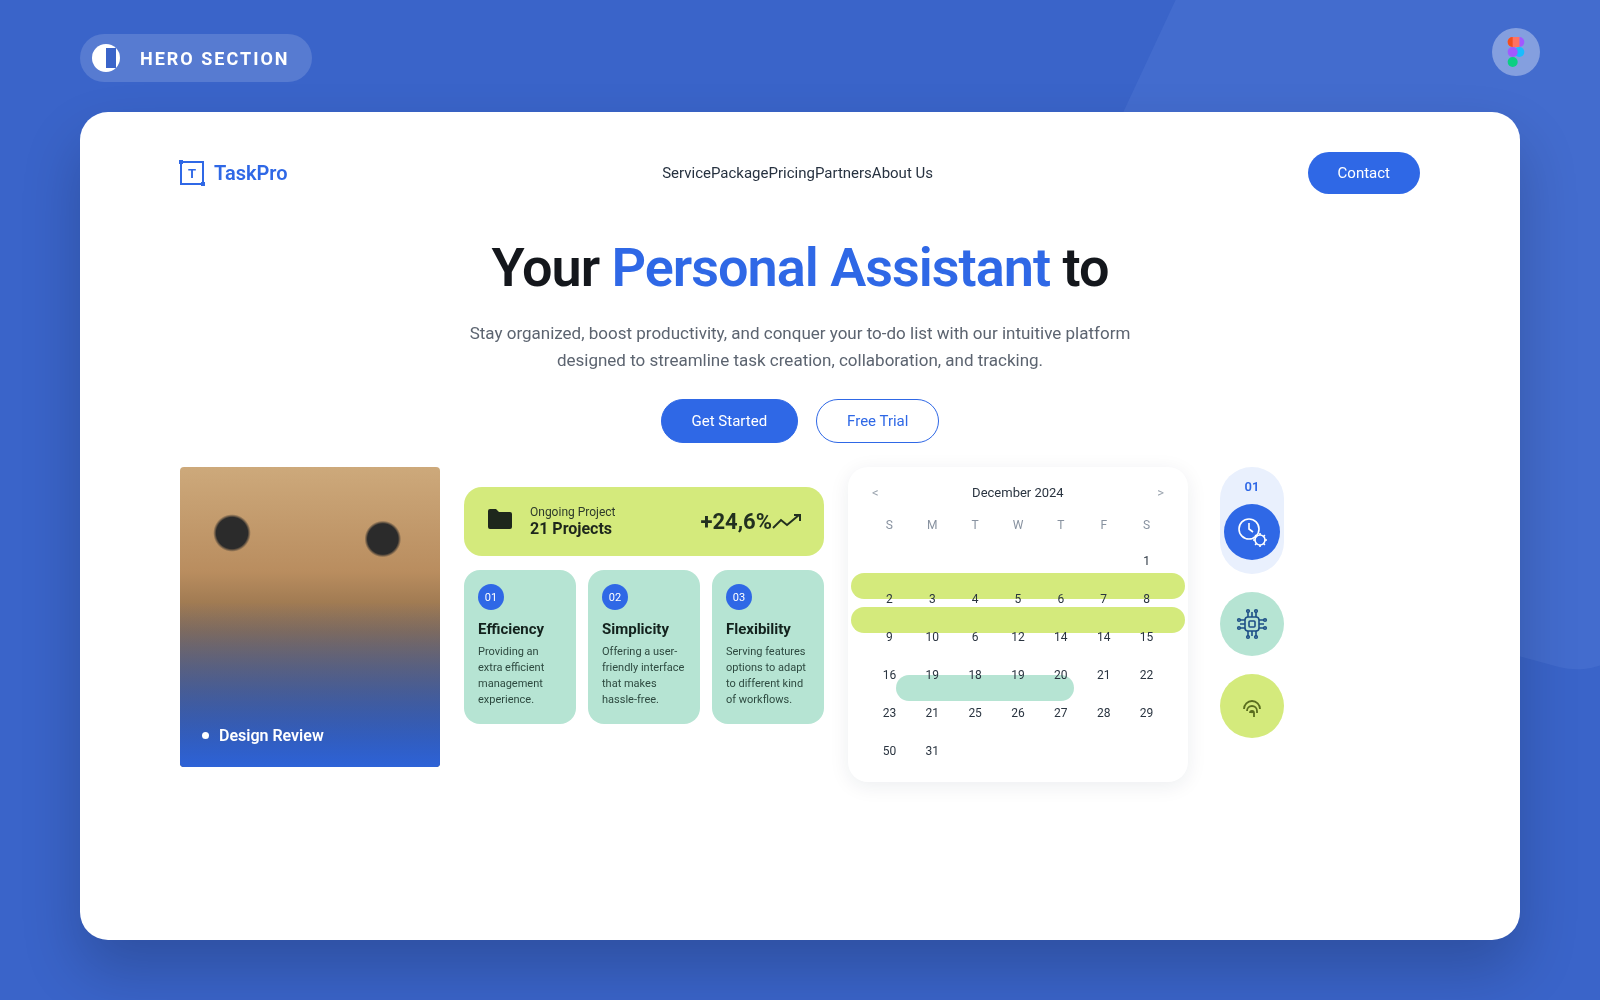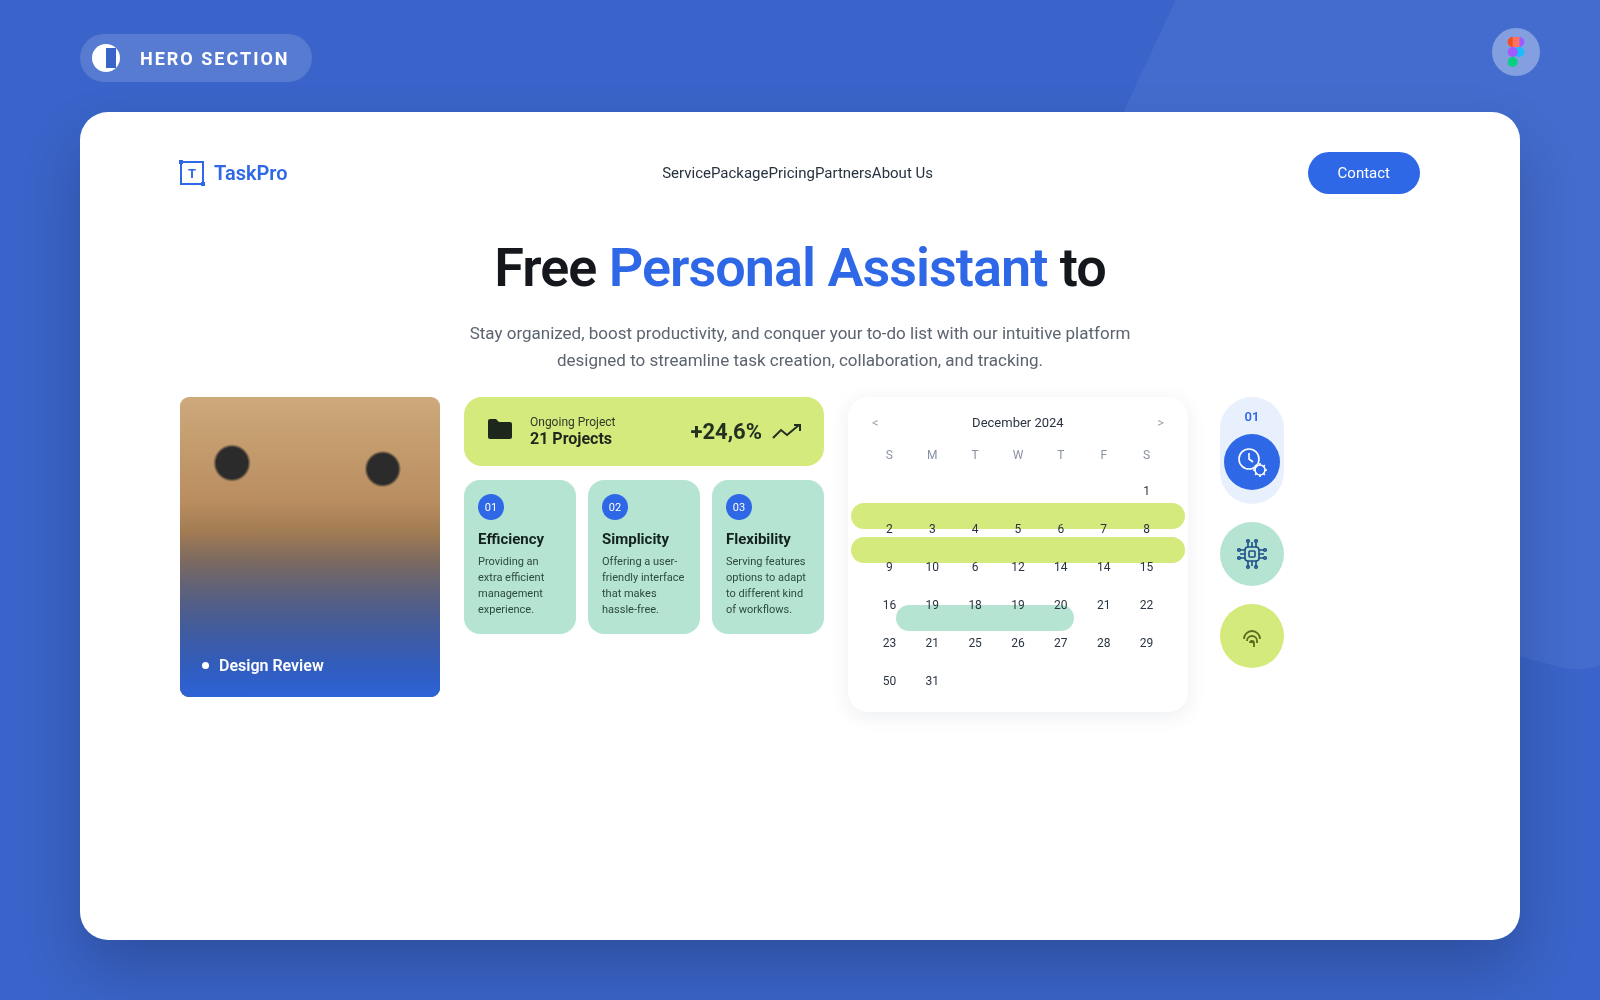--- a/index.html
+++ b/index.html
@@ -100,48 +100,48 @@
   .dash{
     display:grid;
     grid-template-columns: 260px 360px 340px 80px;
     gap:24px;
     padding:24px 100px 0 100px;
     align-items:start;
   }
 
   
   .photoCard{
-    position:relative;width:260px;height:300px;border-radius:9px;overflow:hidden;
+    position:relative;width:260px;height:300px;border-radius:4px;overflow:hidden;
     background:
       radial-gradient(circle at 20% 22%, #2b2b2b 0 5%, transparent 6%),
       radial-gradient(circle at 78% 24%, #2b2b2b 0 5%, transparent 6%),
       linear-gradient(180deg,#cda97b 0%, #b98d5f 35%, #8a6a47 55%, #24324d 100%);
     padding-left: 36px;
   }
   .photoCard::after{
     content:"";position:absolute;left:0;right:0;bottom:0;height:55%;
     background:linear-gradient(180deg, rgba(47,104,230,0) 0%, rgba(47,104,230,.9) 100%);
   }
   .photoCard .label{
     position:absolute;left:22px;bottom:22px;z-index:2;display:flex;align-items:center;gap:10px;
     color:#fff;font-weight:600;font-size:16px;
   }
   .photoCard .label::before{content:"";width:7px;height:7px;border-radius:50%;background:#fff;}
 
   
   .midCol{display:flex;flex-direction:column;gap:14px;}
   .metricCard{
     background:#d4ea7c;border-radius:18px;padding:18px 22px;
-    display:flex;align-items:center;gap:16px;
+    display:flex;align-items:center;gap:16px;margin-top:20px;
   }
   .metricCard .foldIcon{font-size:26px;}
   .metricCard .mt .lab{font-size:12px;color:#2d3a2b;}
   .metricCard .mt .val{font-size:16px;font-weight:700;color:#1e271c;}
   .metricCard .delta{
-    margin-left:auto;display:flex;align-items:center;gap:10px;
+    margin-left:auto;display:flex;align-items:center;
     color:#22301f;font-size:22px;font-weight:700;
   }
 
   .featRow{display:grid;grid-template-columns:repeat(3,1fr);gap:12px;}
   .feat{
     background:#b6e4d3;border-radius:16px;padding:14px 14px 16px;
   }
   .feat .num{
     display:inline-flex;width:26px;height:26px;border-radius:50%;
     background:#2f68e6;color:#fff;font-size:11px;align-items:center;justify-content:center;margin-bottom:10px;
@@ -218,23 +218,27 @@
       <a>Package</a>
       <a>Pricing</a>
       <a>Partners</a>
       <a>About Us</a>
     </div>
     <button class="contact-btn">Contact</button>
   </nav>
 
   <section class="heroText">
     <h1>
-      <span>Free </span><span class="accent">Personal Assistant</span><span> to</span><br>
+      <span>Your </span><span class="accent">Personal Assistant</span><span> to</span><br>
     </h1>
     <p>Stay organized, boost productivity, and conquer your to-do list with our intuitive platform designed to streamline task creation, collaboration, and tracking.</p>
+    <div class="cta">
+      <button class="primary">Get Started</button>
+      <button class="secondary">Free Trial</button>
+    </div>
   </section>
 
   <section class="dash">
 
     <div class="photoCard">
       <div class="label">Design Review</div>
     </div>
 
     <div class="midCol">
       <div class="metricCard">

